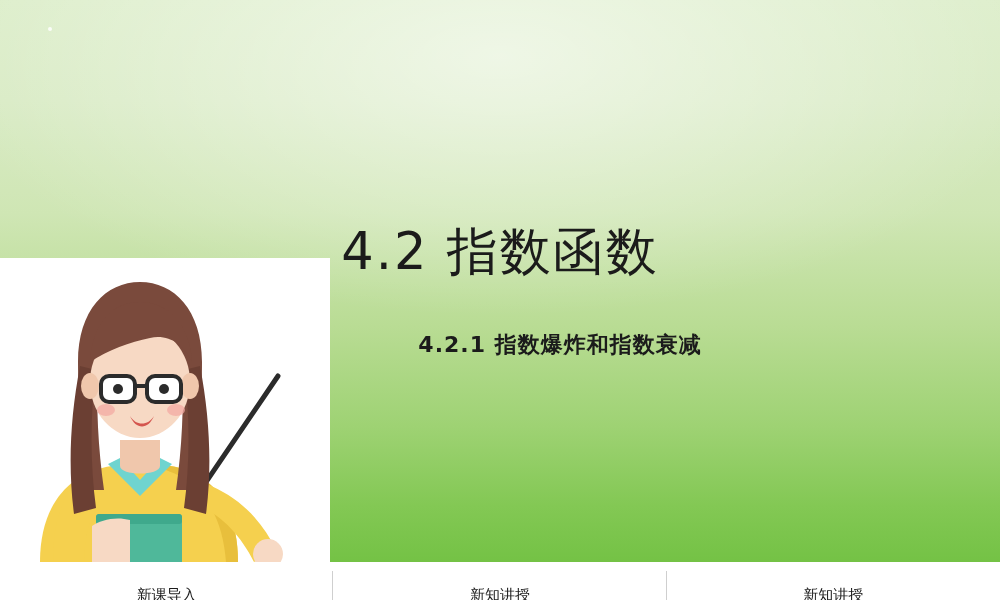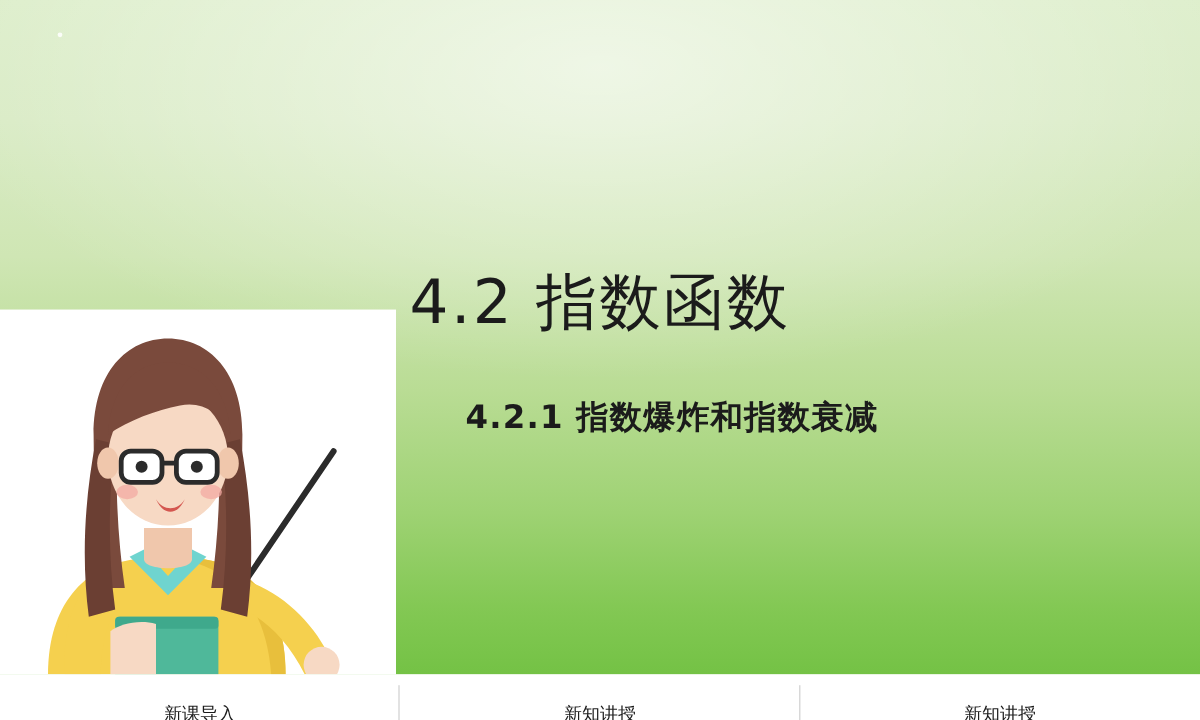--- a/index.html
+++ b/index.html
@@ -55,21 +55,21 @@
     color: #1b1b1b;
     letter-spacing: 2px;
     font-family: "DejaVu Sans", "Liberation Sans", sans-serif;
   }
   .title-sub {
     position: absolute;
     left: 0;
     top: 330px;
     width: 1000px;
     text-align: center;
-    font-size: 27px;
+    font-size: 22px;
     font-weight: bold;
     color: #1b1b1b;
     letter-spacing: 1px;
     padding-left: 120px;
     box-sizing: border-box;
   }
 
   
   .illus {
     position: absolute;

